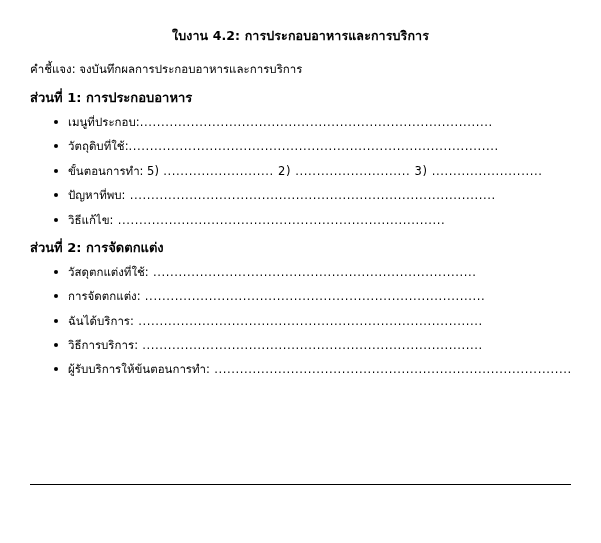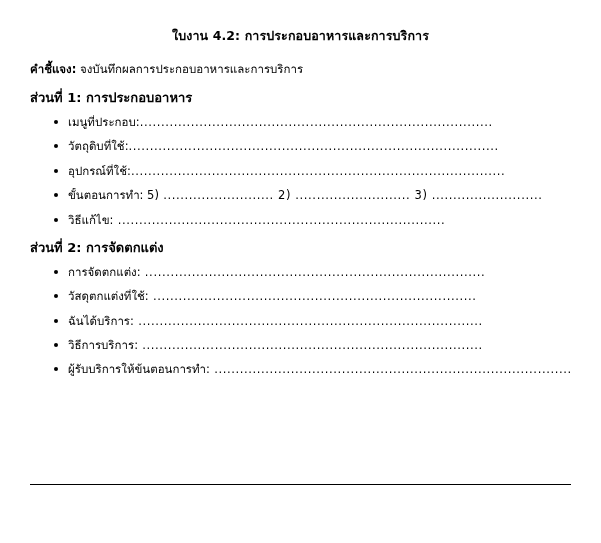--- a/index.html
+++ b/index.html
@@ -26,21 +26,21 @@
     font-size: 12.5px;
     font-weight: bold;
     margin: 0 0 14px 0;
     letter-spacing: 0.1px;
   }
   .instruction {
     font-size: 11.5px;
     margin: 0 0 9px 0;
   }
   .instruction .lead {
-    font-weight: bold;
+    font-weight: normal;
   }
   .section-head {
     font-size: 13px;
     font-weight: bold;
     margin: 0 0 7px 0;
   }
   ul.bullets {
     list-style: none;
     margin: 4px 0 10px 0;
     padding: 0;
@@ -94,41 +94,41 @@
     <li>
       <span class="bullet-dot"></span>
       <span class="lbl">เมนูที่ประกอบ:</span><span class="dots">...................................................................................</span>
     </li>
     <li>
       <span class="bullet-dot"></span>
       <span class="lbl">วัตถุดิบที่ใช้:</span><span class="dots">.......................................................................................</span>
     </li>
     <li>
       <span class="bullet-dot"></span>
-      <span class="lbl">อุปกรณ์ที่ใช้:</span><span class="dots">........................................................................................</span>
+      <span class="lbl">ขั้นตอนการทำ: 5)</span><span class="dots"> .......................... 2) ........................... 3) ..........................</span>
     </li>
     <li>
       <span class="bullet-dot"></span>
-      <span class="lbl">ขั้นตอนการทำ: 5)</span><span class="dots"> .......................... 2) ........................... 3) ..........................</span>
+      <span class="lbl">ปัญหาที่พบ:</span><span class="dots"> ......................................................................................</span>
     </li>
     <li>
       <span class="bullet-dot"></span>
       <span class="lbl">วิธีแก้ไข:</span><span class="dots"> .............................................................................</span>
     </li>
   </ul>
 
   <div class="section-head">ส่วนที่ 2: การจัดตกแต่ง</div>
   <ul class="bullets">
     <li>
       <span class="bullet-dot"></span>
-      <span class="lbl">การจัดตกแต่ง:</span><span class="dots"> ................................................................................</span>
+      <span class="lbl">วัสดุตกแต่งที่ใช้:</span><span class="dots"> ............................................................................</span>
     </li>
     <li>
       <span class="bullet-dot"></span>
-      <span class="lbl">วัสดุตกแต่งที่ใช้:</span><span class="dots"> ............................................................................</span>
+      <span class="lbl">การจัดตกแต่ง:</span><span class="dots"> ................................................................................</span>
     </li>
   </ul>
 
   <ul class="bullets">
     <li>
       <span class="bullet-dot"></span>
       <span class="lbl">ฉันได้บริการ:</span><span class="dots"> .................................................................................</span>
     </li>
     <li>
       <span class="bullet-dot"></span>

